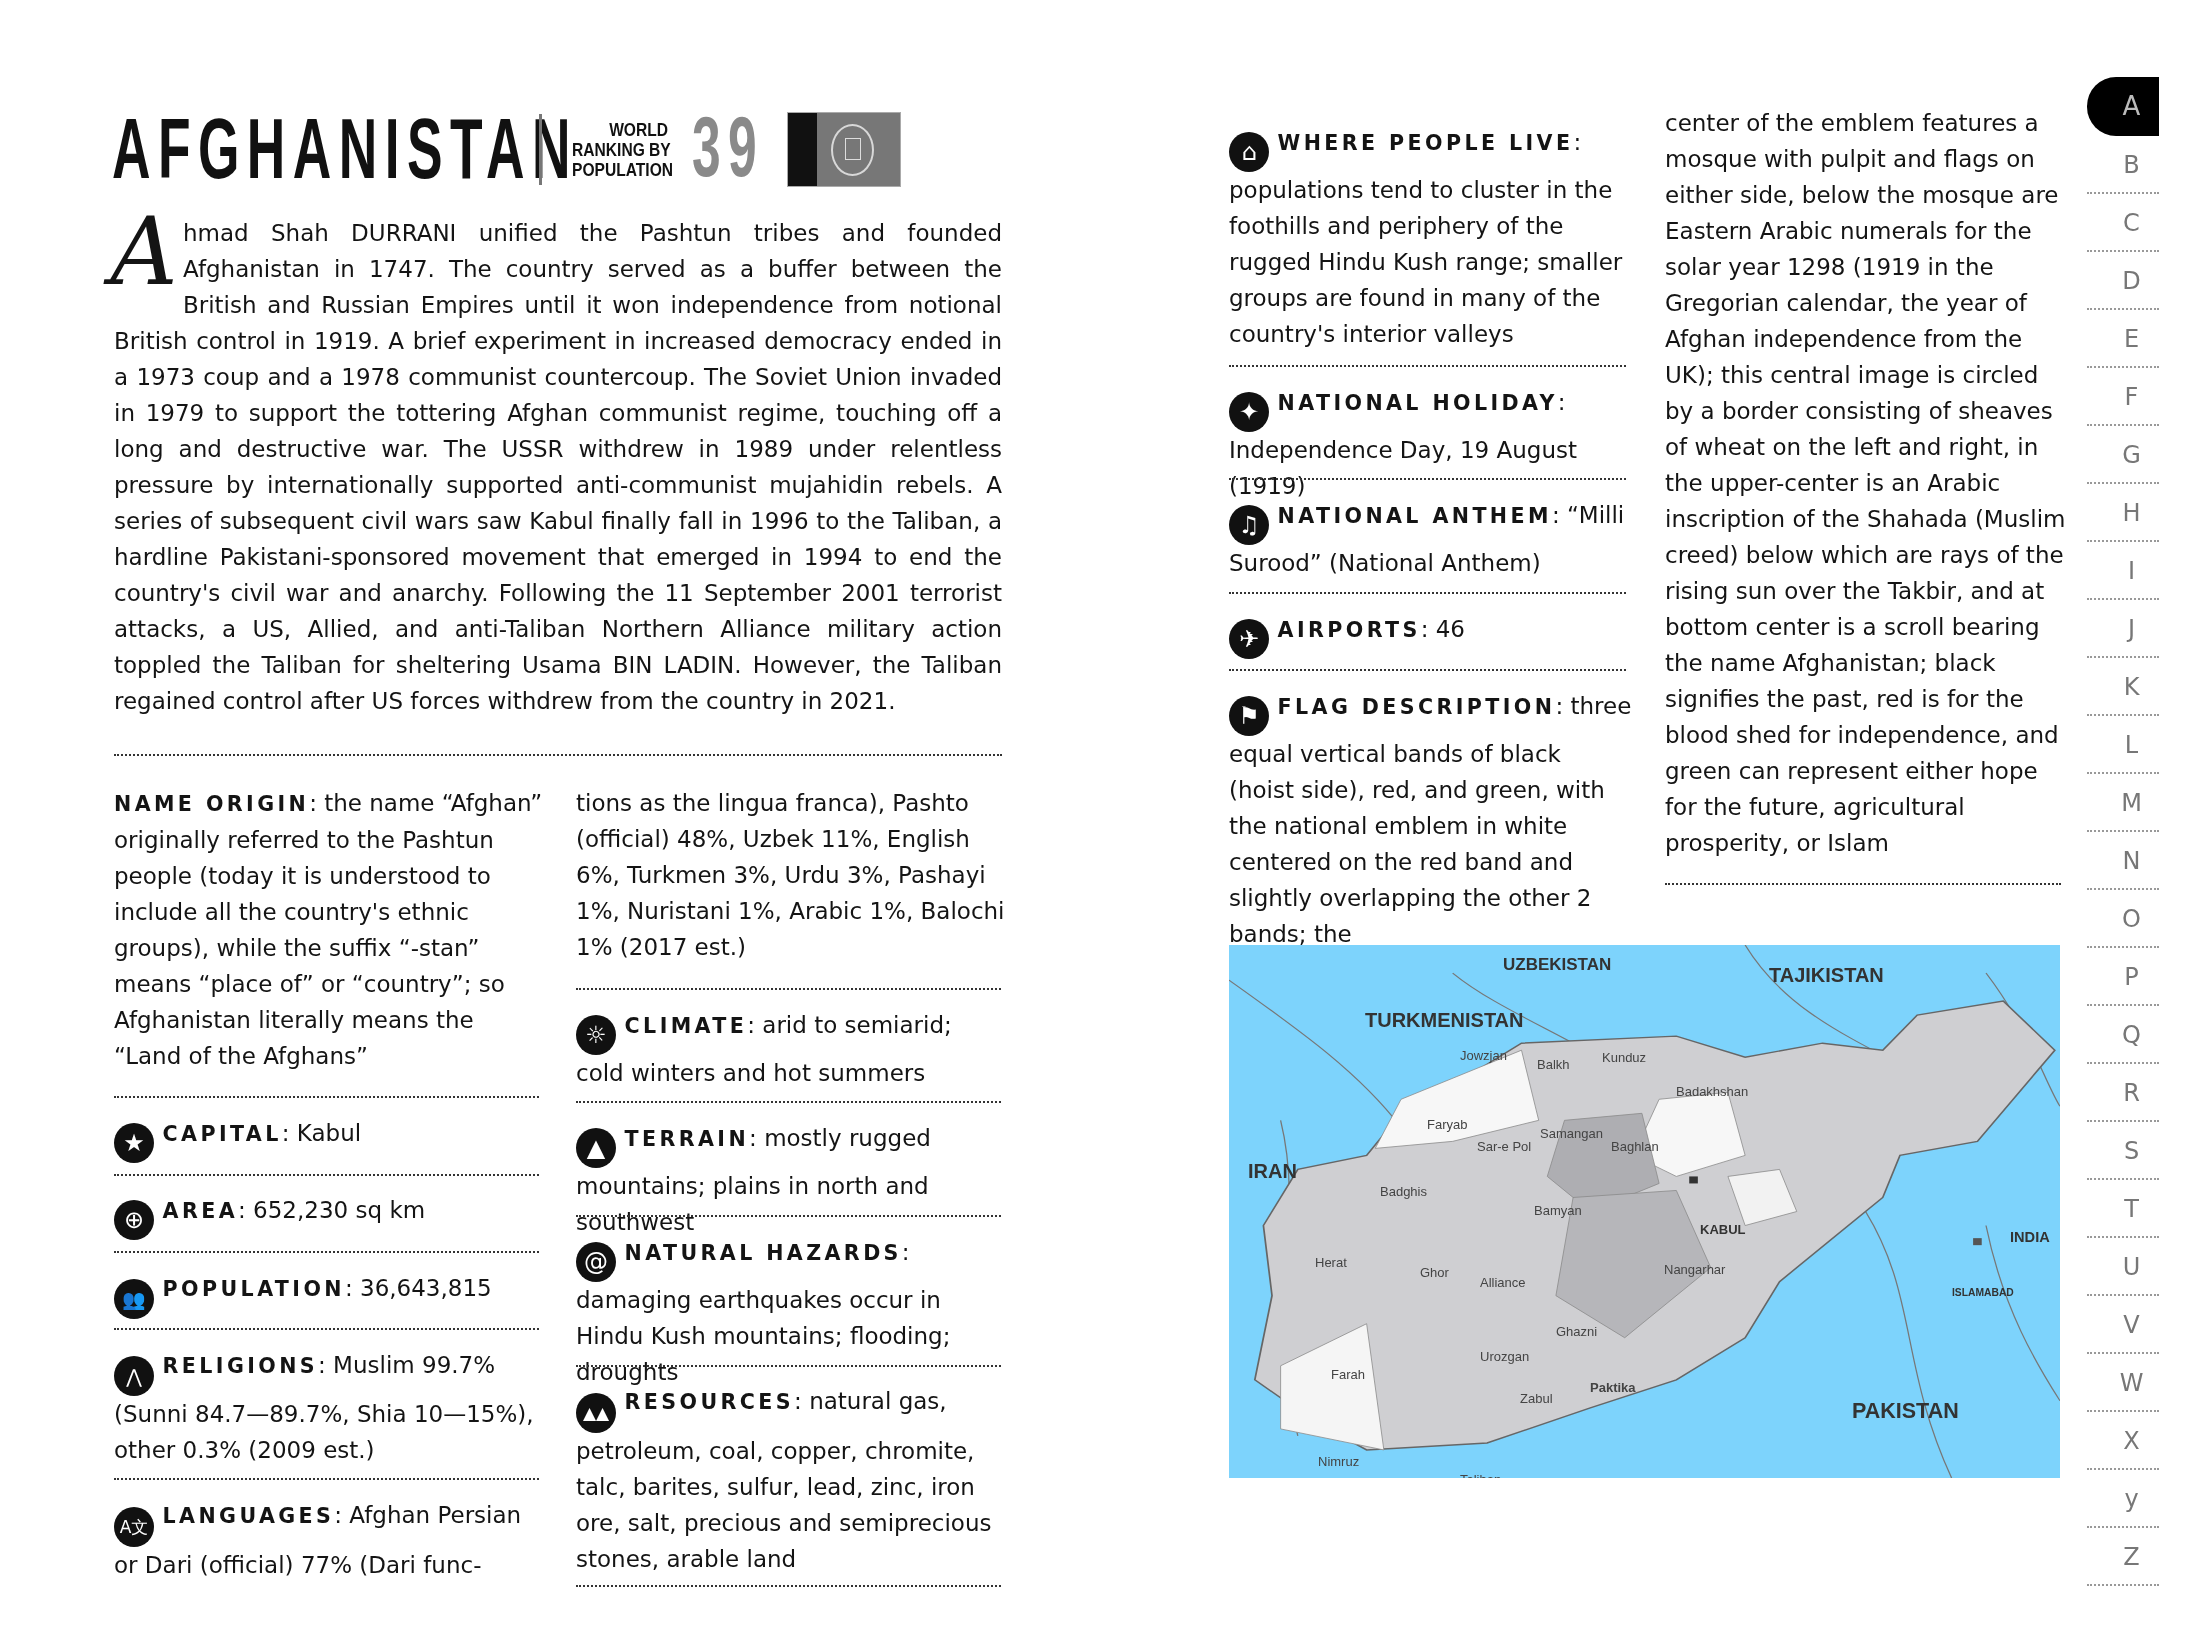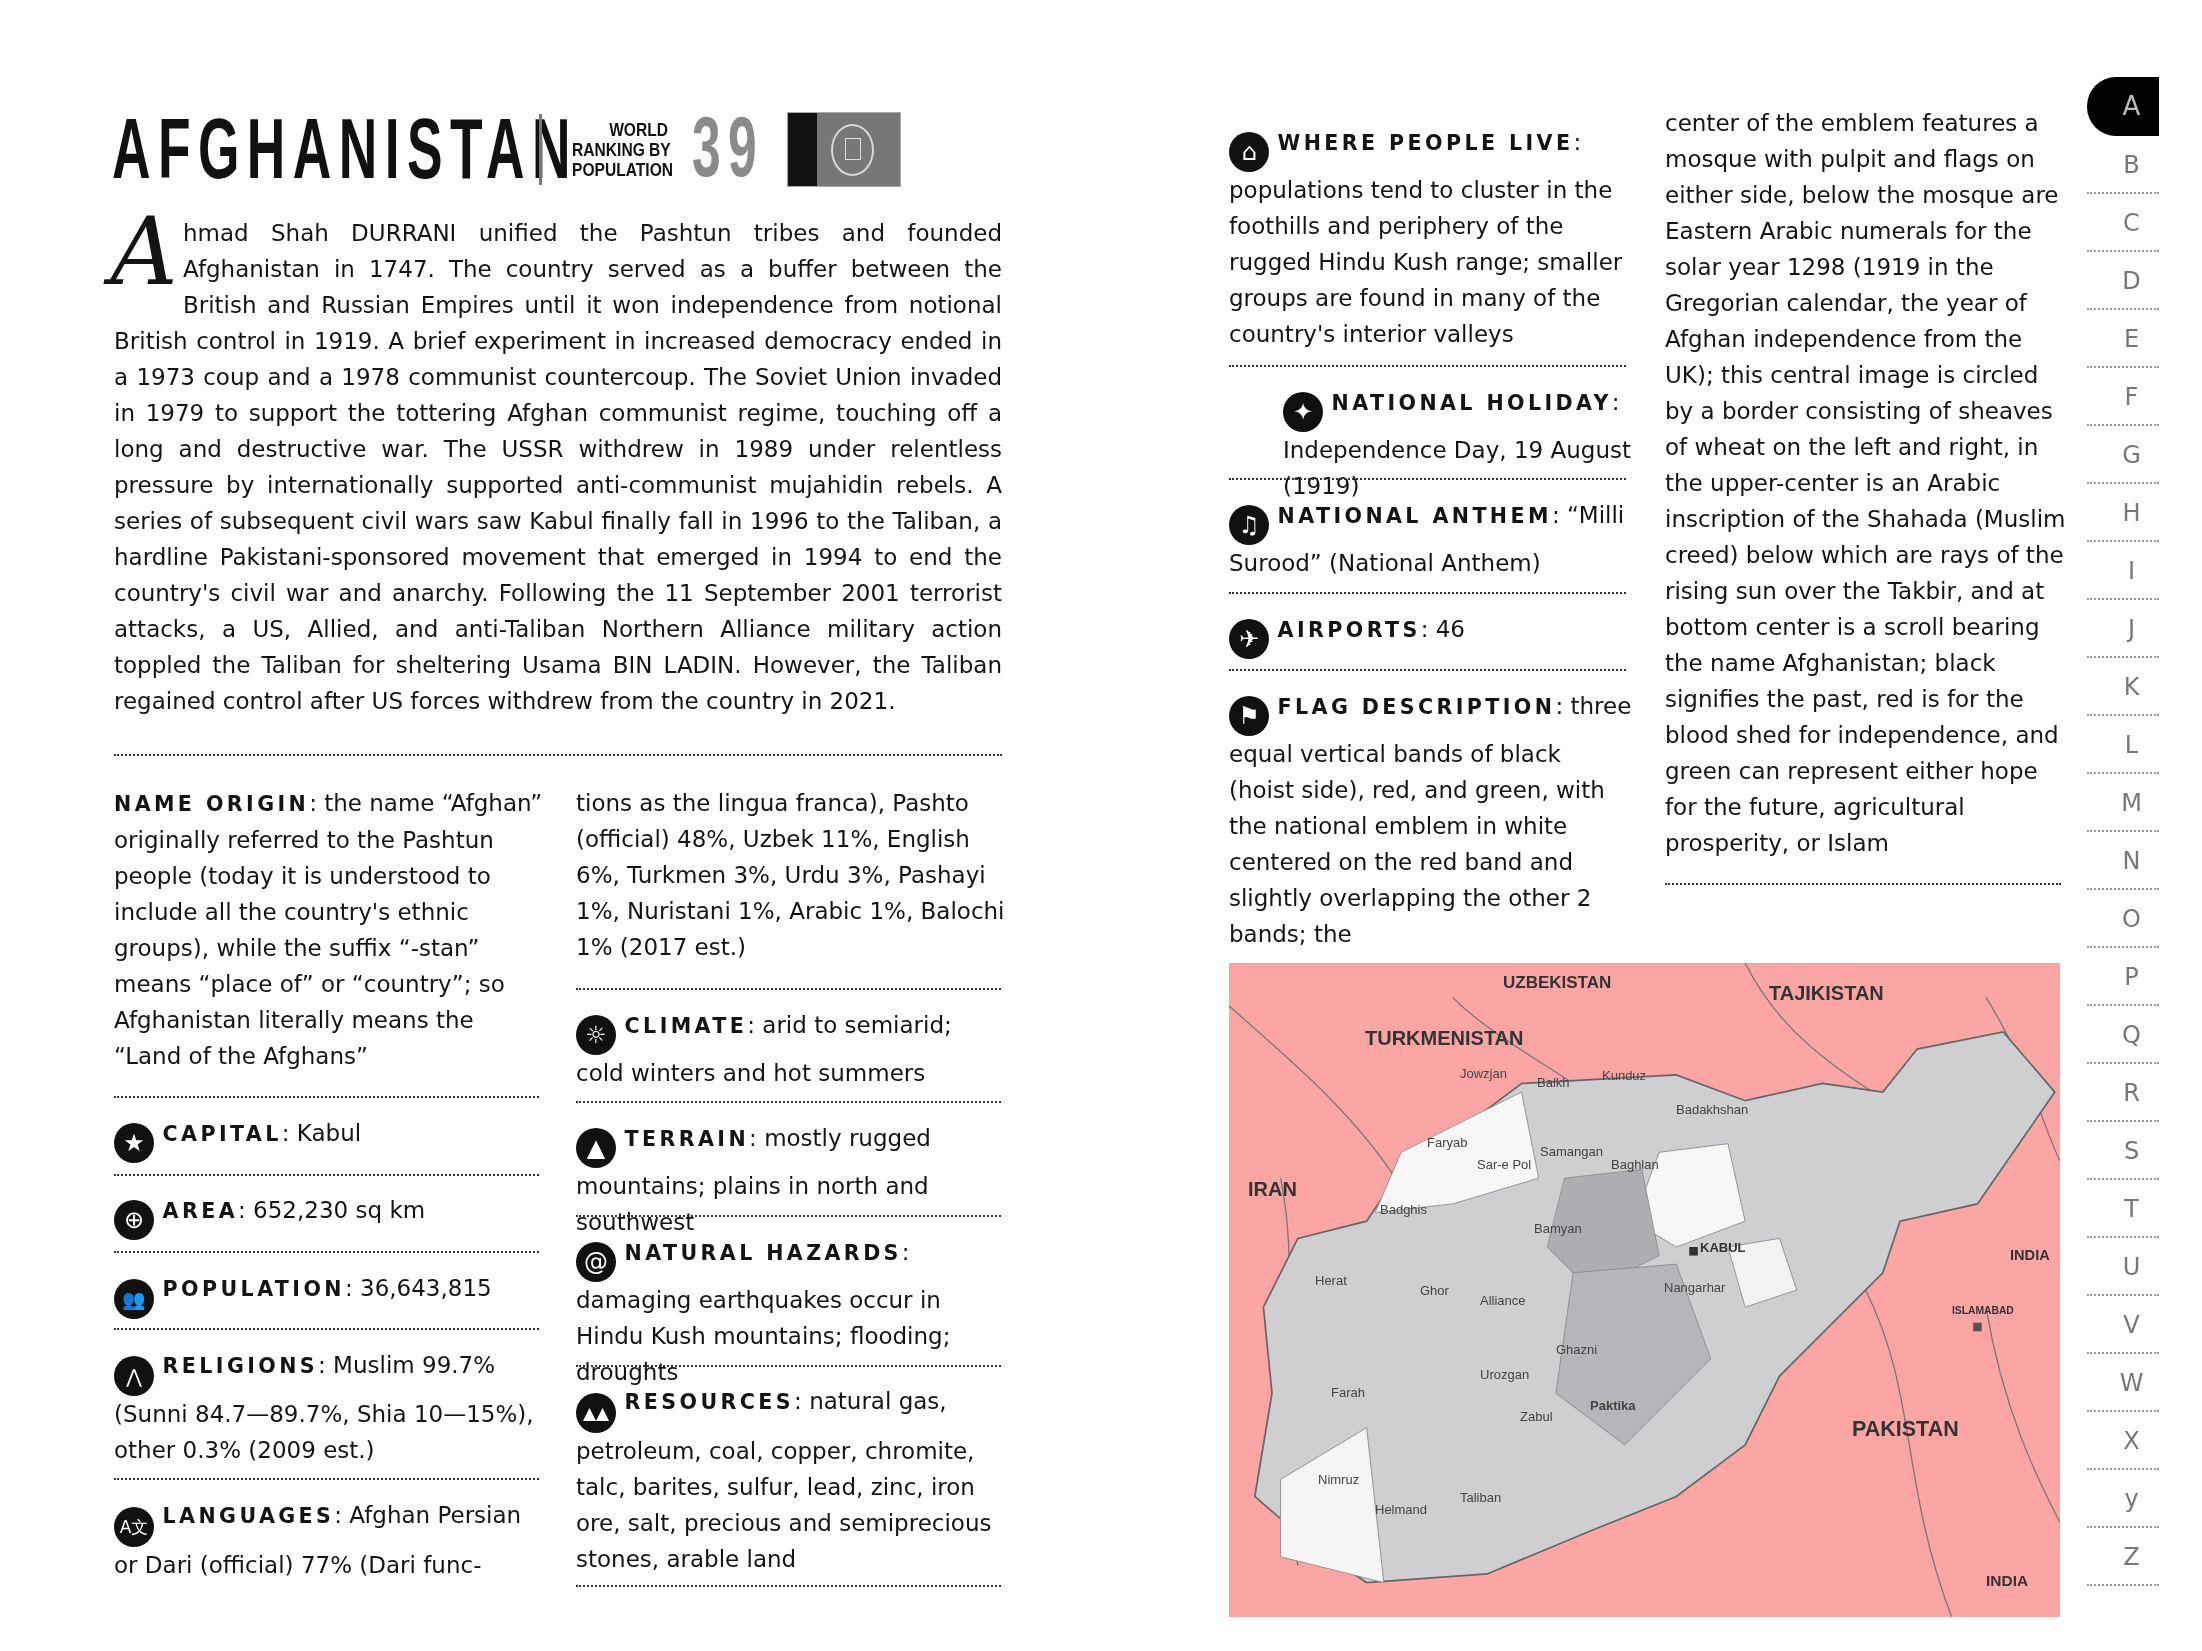--- a/index.html
+++ b/index.html
@@ -24,21 +24,21 @@
 
   .txt { font-family:"DejaVu Sans", sans-serif; font-size:23px; line-height:36px; color:#141414; }
   .intro { left:114px; top:215px; width:888px; text-align:justify; }
   .intro .dropcap { float:left; font-family:"DejaVu Serif", serif; font-style:italic; font-size:93px; line-height:69px;
            margin:3.4px 5.2px 0 -3.4px; }
   .dots { position:absolute; height:0; border-top:2.6px dotted #333; }
   .lbl { letter-spacing:3.4px; font-size:20.6px; font-weight:bold; text-transform:uppercase; }
   .ico { display:inline-block; width:40px; height:40px; border-radius:50%; background:#111; color:#fff; vertical-align:-9.5px;
          margin-right:8.6px; text-align:center; line-height:40px; font-size:24px; font-family:"DejaVu Sans", sans-serif; }
   .col { position:absolute; }
-  .map { left:1229px; top:945px; width:831px; height:654px; background:#fca5a5; overflow:hidden;margin-top:18px; }
+  .map { left:1229px; top:945px; width:831px; height:533px; background:#7dd3fc; overflow:hidden; }
   .map svg { width:100%; height:100%; display:block; }
   .map-label { position:absolute; font-family:"Liberation Sans", sans-serif; color:#333; font-weight:bold; }
   .prov { position:absolute; font-family:"Liberation Sans", sans-serif; color:#444; font-size:13px; }
   .alpha { left:2087px; top:77px; width:72px; }
   .alpha .tab { height:59px; background:#000; color:#bbb; border-radius:29px 0 0 29px; font-size:26px; text-align:center;
                 line-height:59px; padding-left:17px; box-sizing:border-box; }
   .alpha .letter { height:58px; text-align:center; color:#777; font-size:24px; line-height:58px; padding-left:17px;
                    box-sizing:border-box; border-bottom:2.6px dotted #999; }
 </style>
 </head>
@@ -116,21 +116,21 @@
 <div class="col txt" style="left:576px; top:1383px; width:430px;">
   <span class="ico" style="font-size:17px;">▲▲</span><span class="lbl">RESOURCES</span>: <span>natural gas, petroleum, coal, copper, chromite, talc, barites, sulfur, lead, zinc, iron ore, salt, precious and semiprecious stones, arable land</span>
 </div>
 <div class="dots" style="left:576px; top:1585px; width:425px;"></div>
 
 <div class="col txt" style="left:1229px; top:124px; width:404px;">
   <span class="ico">⌂</span><span class="lbl">WHERE PEOPLE LIVE</span>: <span>populations tend to cluster in the foothills and periphery of the rugged Hindu Kush range; smaller groups are found in many of the country's interior valleys</span>
 </div>
 <div class="dots" style="left:1229px; top:365px; width:397px;"></div>
 
-<div class="col txt" style="left:1283px; top:384px; width:404px;">
+<div class="col txt" style="left:1229px; top:384px; width:404px;">
   <span class="ico">✦</span><span class="lbl">NATIONAL HOLIDAY</span>: <span>Independence Day, 19 August (1919)</span>
 </div>
 <div class="dots" style="left:1229px; top:478px; width:397px;"></div>
 
 <div class="col txt" style="left:1229px; top:497px; width:404px;">
   <span class="ico">♫</span><span class="lbl">NATIONAL ANTHEM</span>: <span>“Milli Surood” (National Anthem)</span>
 </div>
 <div class="dots" style="left:1229px; top:592px; width:397px;"></div>
 
 <div class="col txt" style="left:1229px; top:611px; width:404px;">

